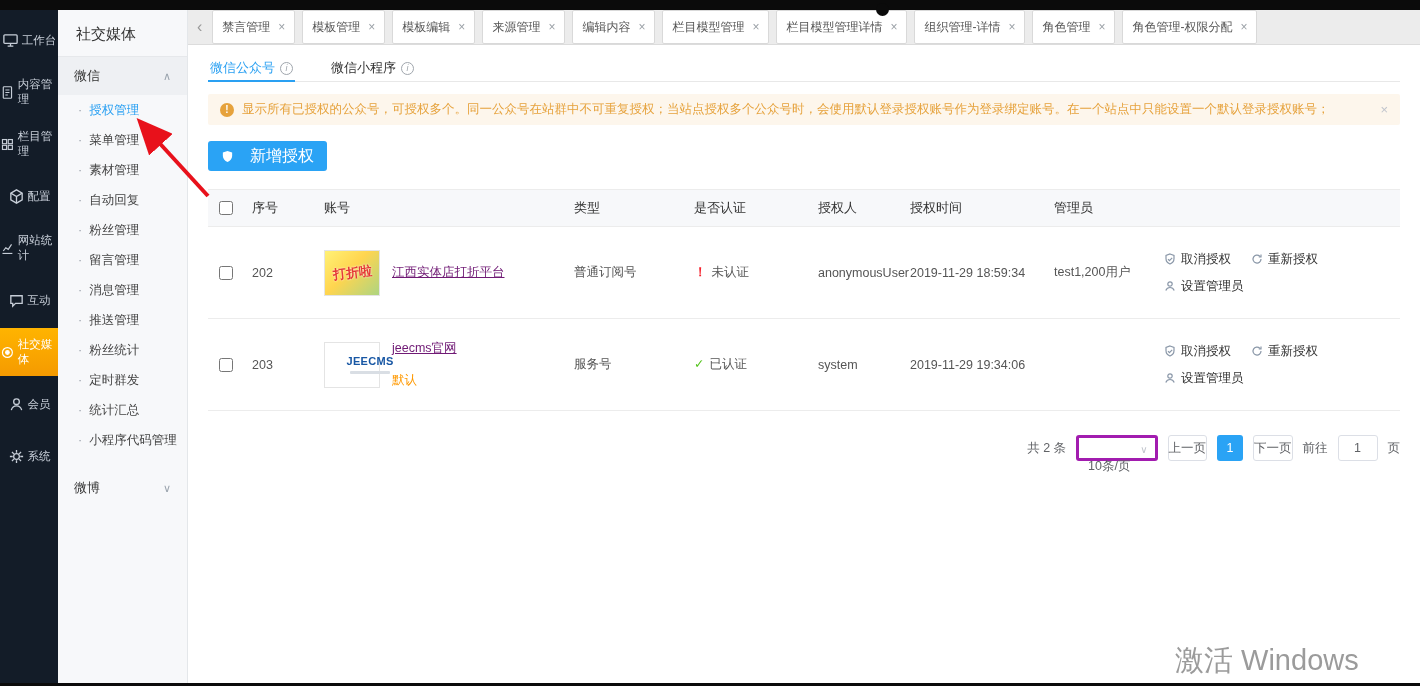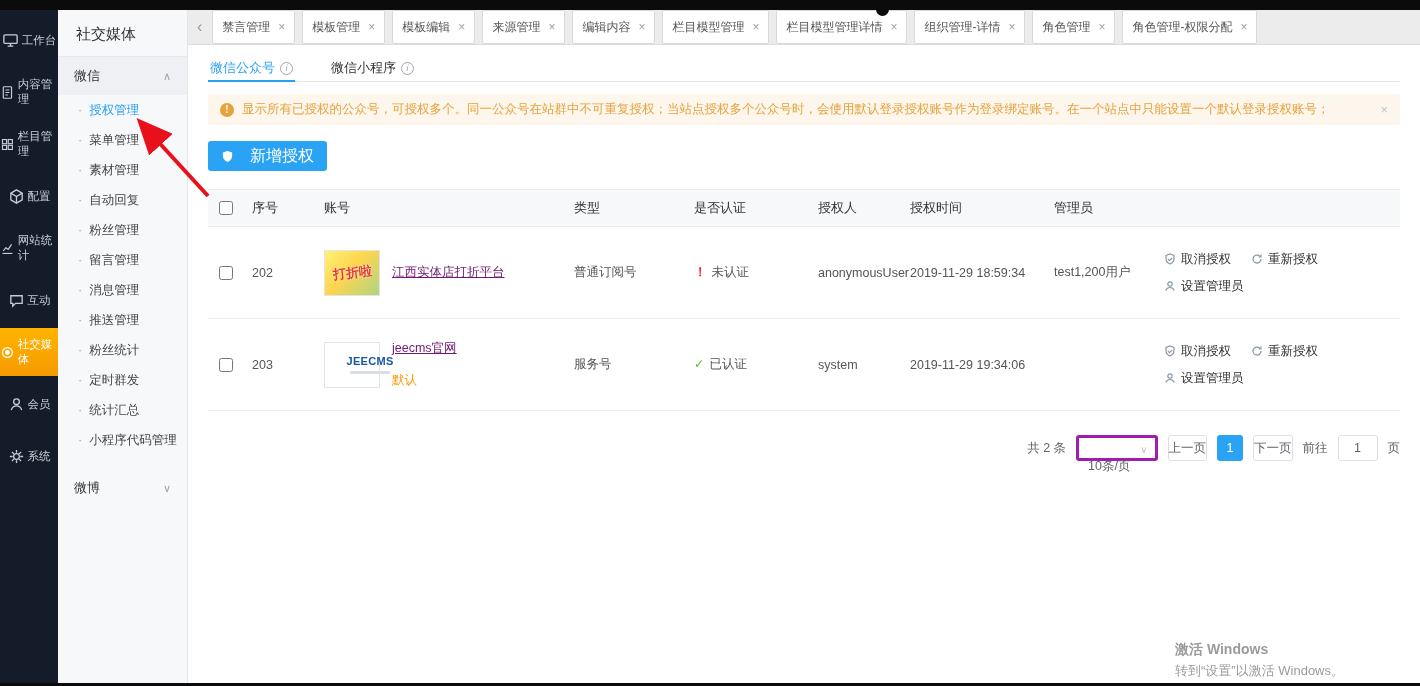--- a/index.html
+++ b/index.html
@@ -75,21 +75,21 @@
   
   .pagination { margin-top:24px; display:flex; justify-content:flex-end; align-items:center; gap:10px; font-size:12.5px; color:#606266; }
   .pg-select { position:relative; border:3px solid #a21caf; border-radius:3px; height:26px; line-height:24px; padding:16px 24px 0 9px; cursor:pointer; color:#606266; }
   .pg-caret { position:absolute; right:7px; top:0; color:#c0c4cc; font-size:10px; }
   .pg-btn { border:1px solid #dcdfe6; background:#fff; border-radius:3px; height:26px; line-height:24px; padding:0 0; cursor:pointer; color:#606266; }
   .pg-page { background:#2aa3f5; color:#fff; width:26px; height:26px; line-height:26px; text-align:center; border-radius:3px; cursor:pointer; }
   .pg-goto-input { width:40px; height:26px; border:1px solid #dcdfe6; border-radius:3px; text-align:center; font-size:12.5px; color:#606266; }
 
   
   .watermark { position:absolute; left:1175px; top:641px; color:#9b9b9b; z-index:30; }
-  .watermark .wm1 { font-size:14px; font-weight:700; }
+  .watermark .wm1 { font-size:29px; font-weight:400; }
   .watermark .wm2 { font-size:13px; margin-top:3px; }
 
   .bottom-bar { position:absolute; left:0; right:0; bottom:0; height:3px; background:#0b0b0b; z-index:40; }
 
   
   .annotation { position:absolute; left:0; top:0; width:1420px; height:686px; pointer-events:none; z-index:50; }
 </style>
 </head>
 <body>
 

